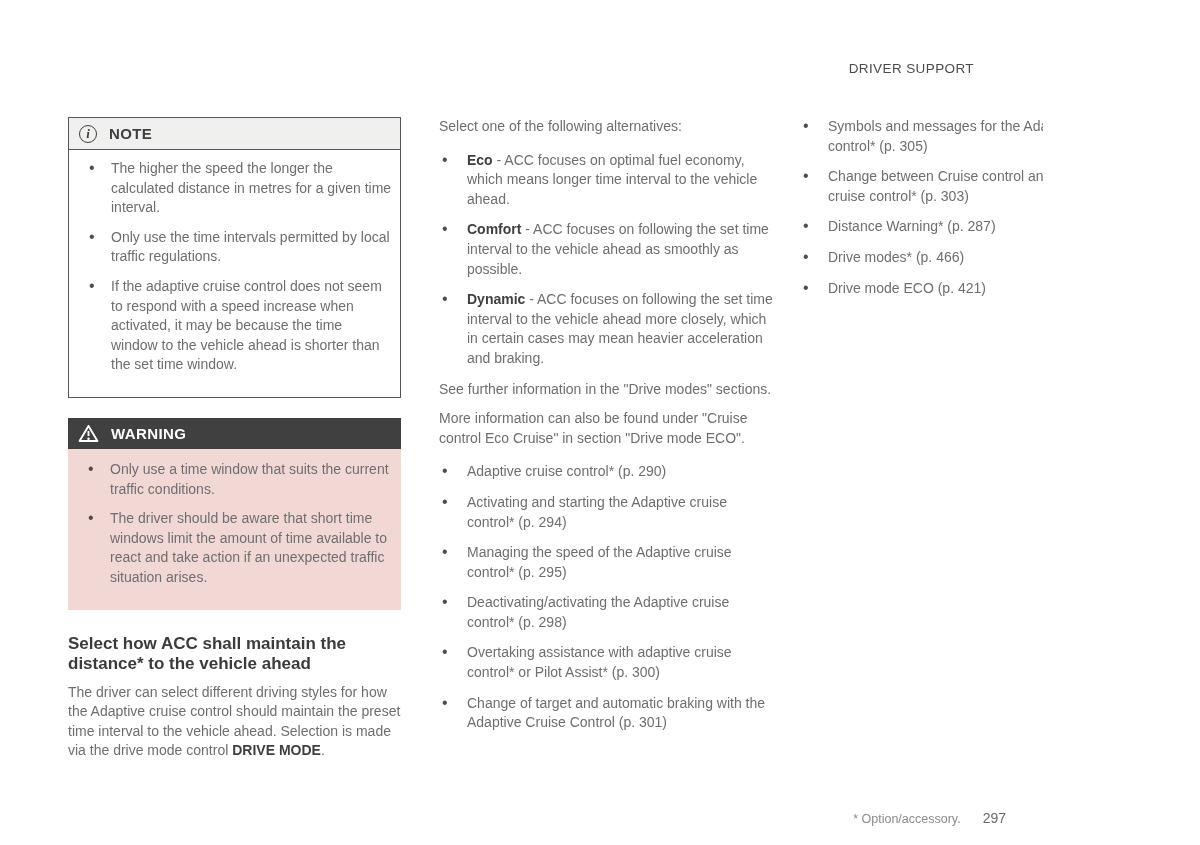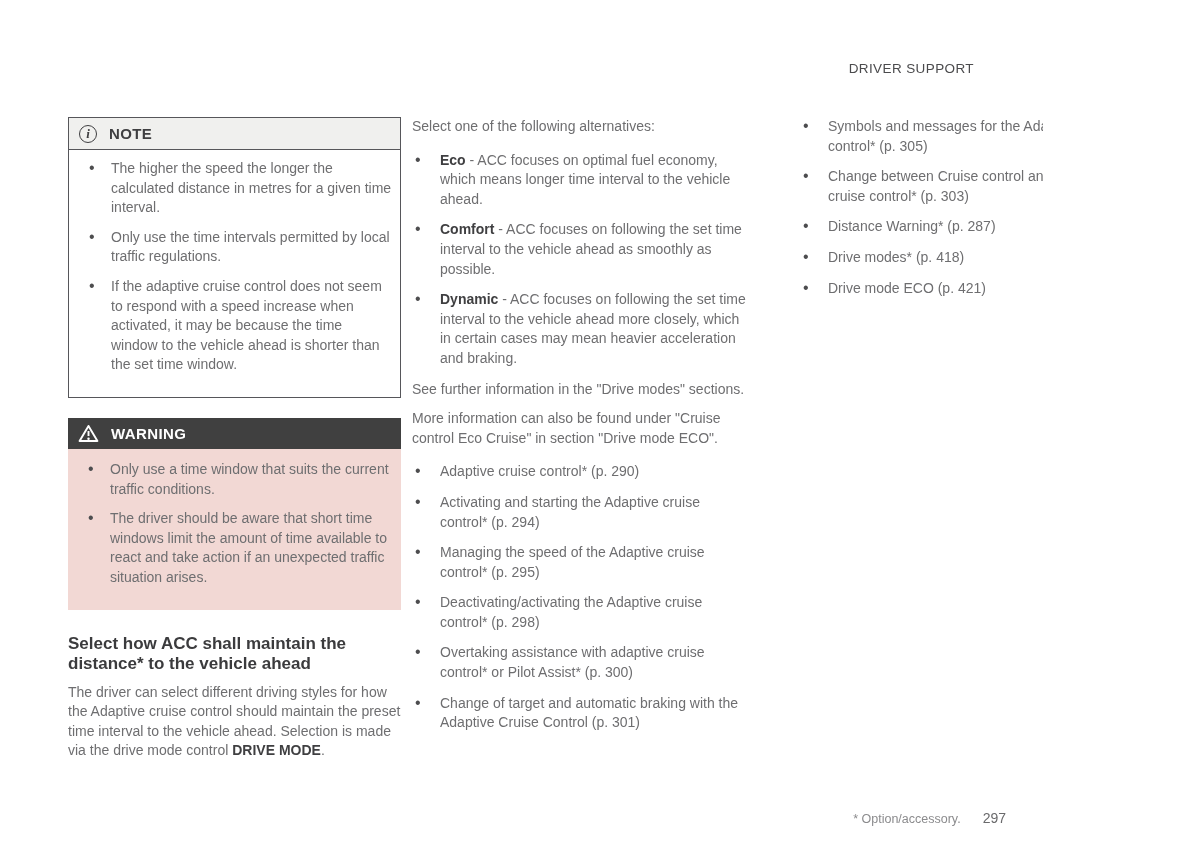--- a/index.html
+++ b/index.html
@@ -6,21 +6,21 @@
   .page{
     position:relative;width:1043px;height:845px;background:#ffffff;
     font-family:"Liberation Sans",sans-serif;color:#6e6e70;overflow:hidden;margin-top:20px;
   }
   .running-header{
     position:absolute;top:41px;right:69px;font-size:13.5px;
     letter-spacing:0.4px;color:#4b4b4d;
   }
   .col{position:absolute;top:97px;font-size:14px;line-height:19.6px;}
   .col1{left:68px;width:333px;}
-  .col2{left:412px;width:337px;}
+  .col2{left:439px;width:337px;}
   .col3{left:800px;width:334px;}
 
   
   .note-box{border:1.5px solid #56565a;background:#fff;}
   .box-header{display:flex;align-items:center;gap:12px;padding:4px 10px;height:23px;}
   .note-header{background:#f0f0ee;border-bottom:1.5px solid #56565a;}
   .box-title{font-weight:bold;font-size:15px;color:#3f3f41;letter-spacing:0.4px;}
   .info-icon{
     box-sizing:border-box;width:18px;height:18px;border:1.7px solid #3f3f41;border-radius:50%;
     color:#3f3f41;font-family:"Liberation Serif",serif;font-style:italic;font-weight:bold;
@@ -119,21 +119,21 @@
       <li>Overtaking assistance with adaptive cruise control* or Pilot Assist* (p. 300)</li>
       <li>Change of target and automatic braking with the Adaptive Cruise Control (p. 301)</li>
     </ul>
   </div>
 
   <div class="col col3">
     <ul class="collist" style="padding-top:0;">
       <li>Symbols and messages for the Adaptive cruise control* (p. 305)</li>
       <li>Change between Cruise control and adaptive cruise control* (p. 303)</li>
       <li>Distance Warning* (p. 287)</li>
-      <li>Drive modes* (p. 418)</li>
+      <li>Drive modes* (p. 466)</li>
       <li>Drive mode ECO (p. 421)</li>
     </ul>
   </div>
 
   <div class="footer">
     <span class="footnote">* Option/accessory.</span>
     <span class="pagenum">297</span>
   </div>
 
 </div>

